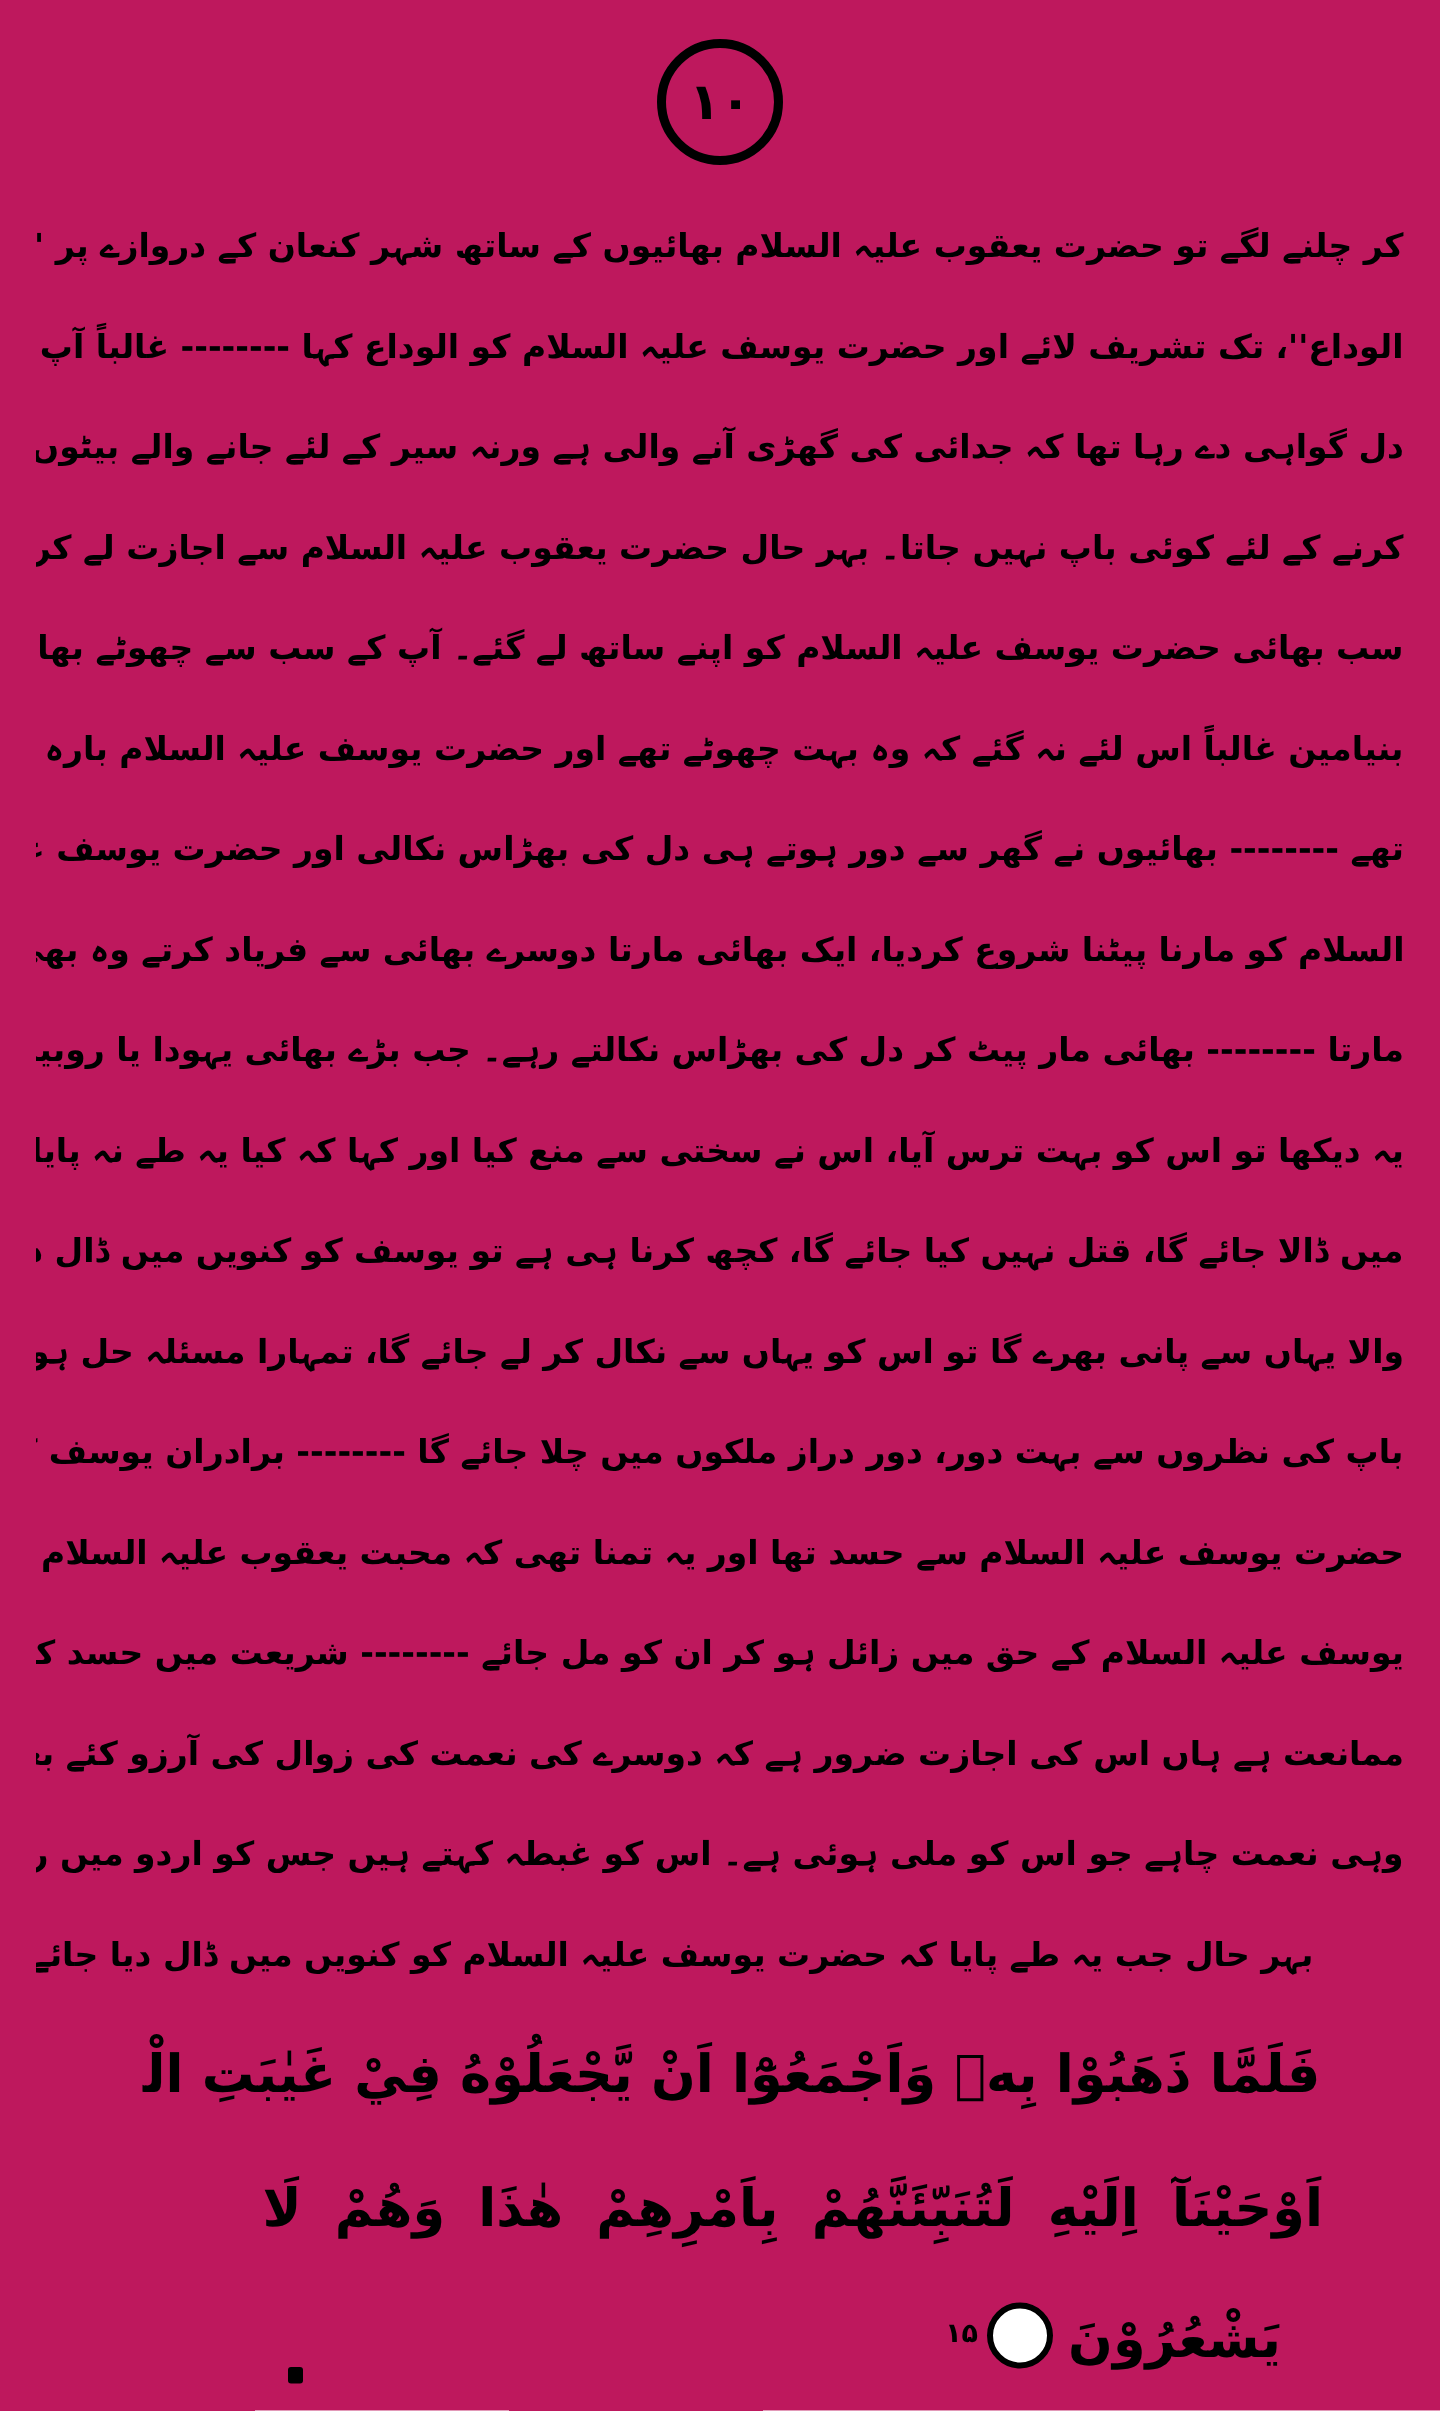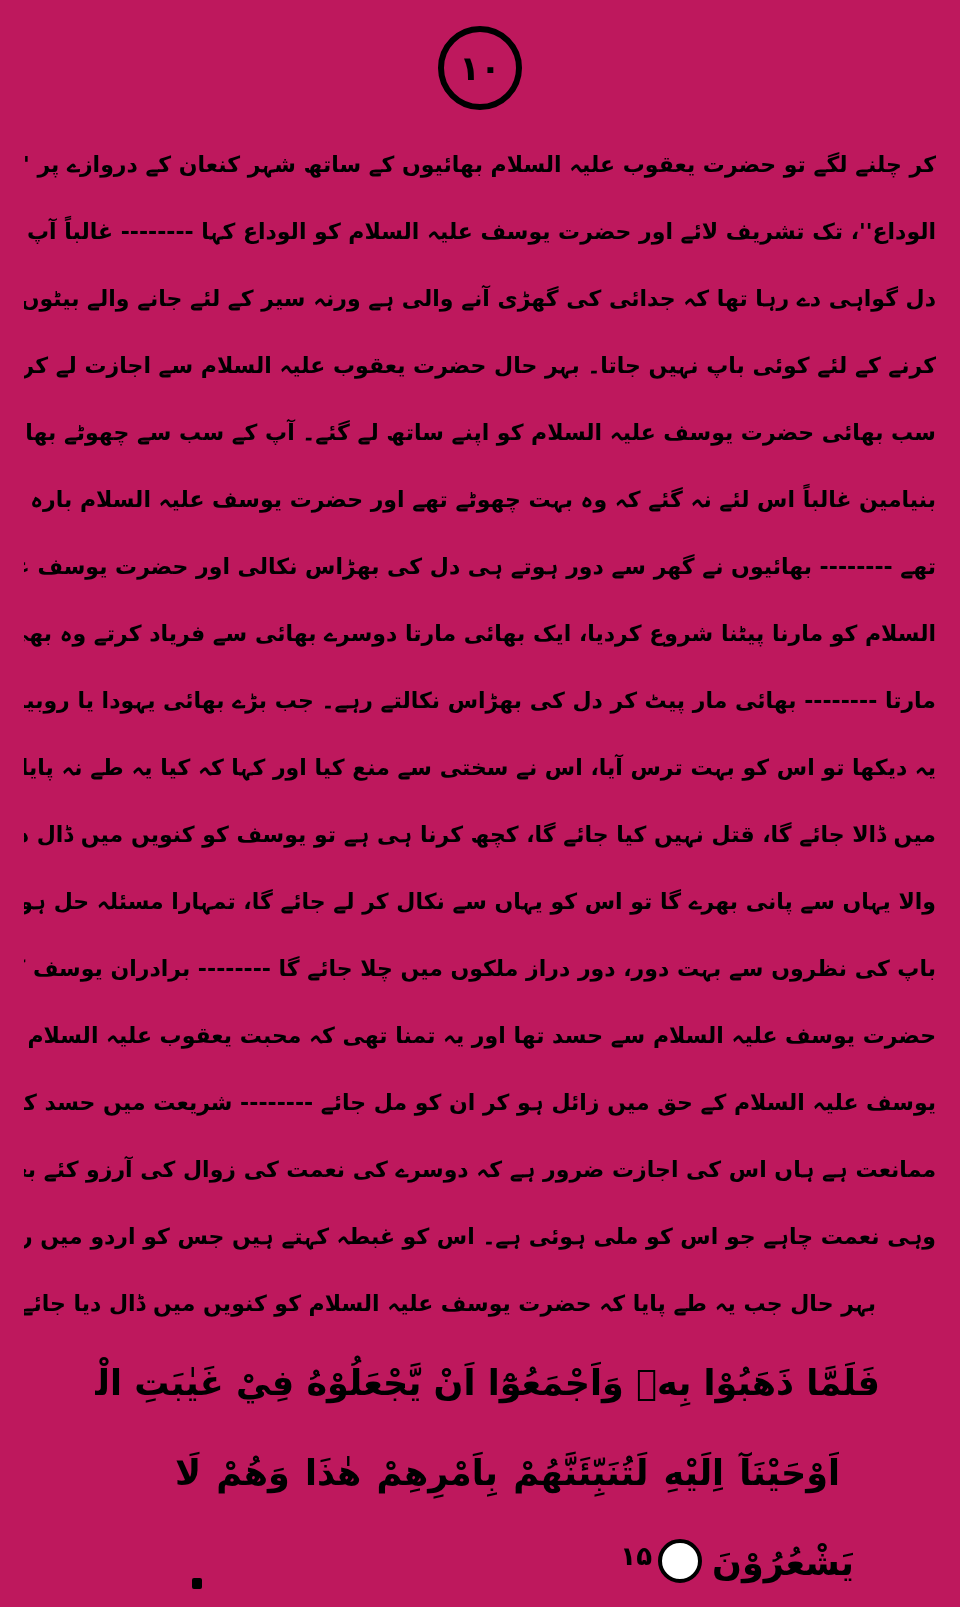--- a/index.html
+++ b/index.html
@@ -66,34 +66,34 @@
     font-size: 35px;
     color: #000;
   }
   .qline {
     height: 90px;
     line-height: 84px;
     overflow: hidden;
     white-space: nowrap;
   }
   .q1 { margin: 0 80px 0 95px;  text-align: justify; text-align-last: justify; }
-  .q2 { margin: 0 120px 0 175px; text-align: justify; text-align-last: justify; }
+  .q2 { margin: 0 78px 0 175px; text-align: justify; text-align-last: justify; }
   .q3 { margin: 0 106px 0 0;    height: 78px; line-height: 70px; text-align: right; }
   .aya-circle {
     display: inline-block;
     width: 36px;
     height: 36px;
     border: 4px solid #000;
     border-radius: 50%;
     vertical-align: -8px;
     margin: 0 10px 0 6px;
     background: #fff;
   }
   .aya-num {
-    font-size: 26px;
+    font-size: 18px;
     font-weight: bold;
     vertical-align: 10px;
   }
   
   .ink-dot {
     position: absolute;
     left: 192px;
     top: 1578px;
     width: 10px;
     height: 11px;

